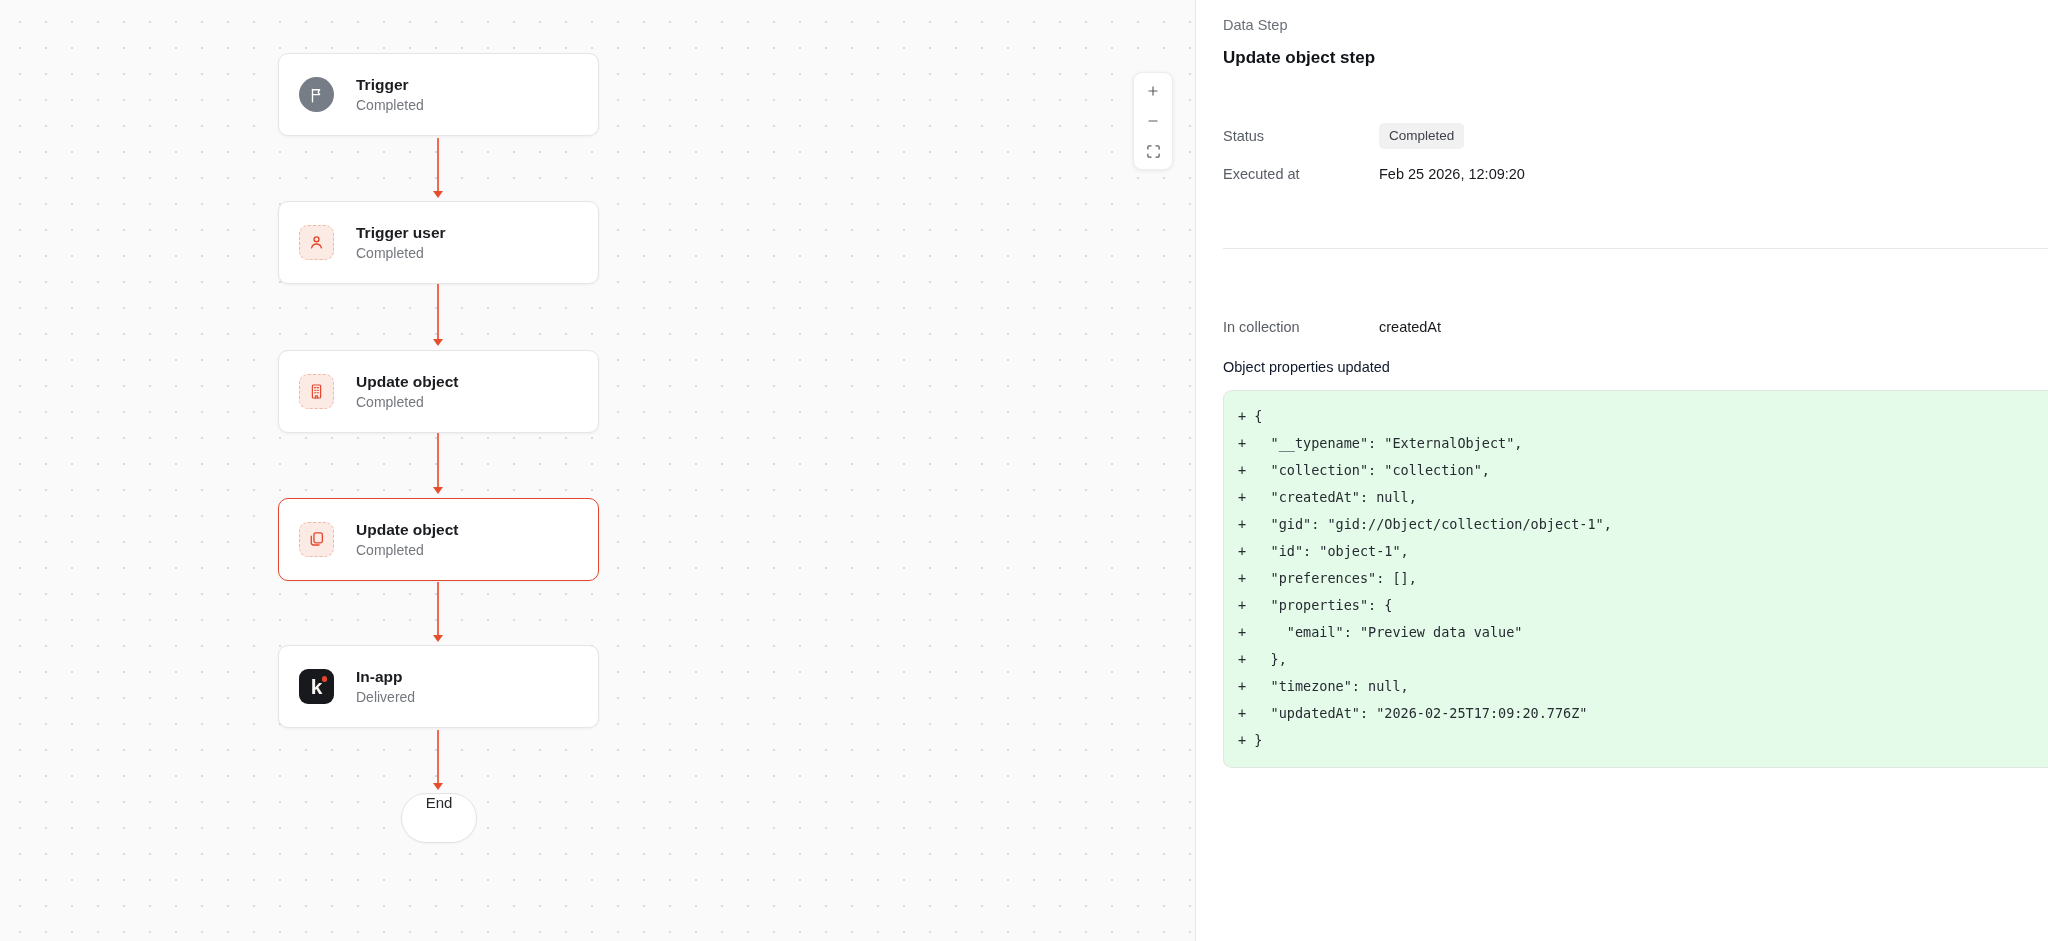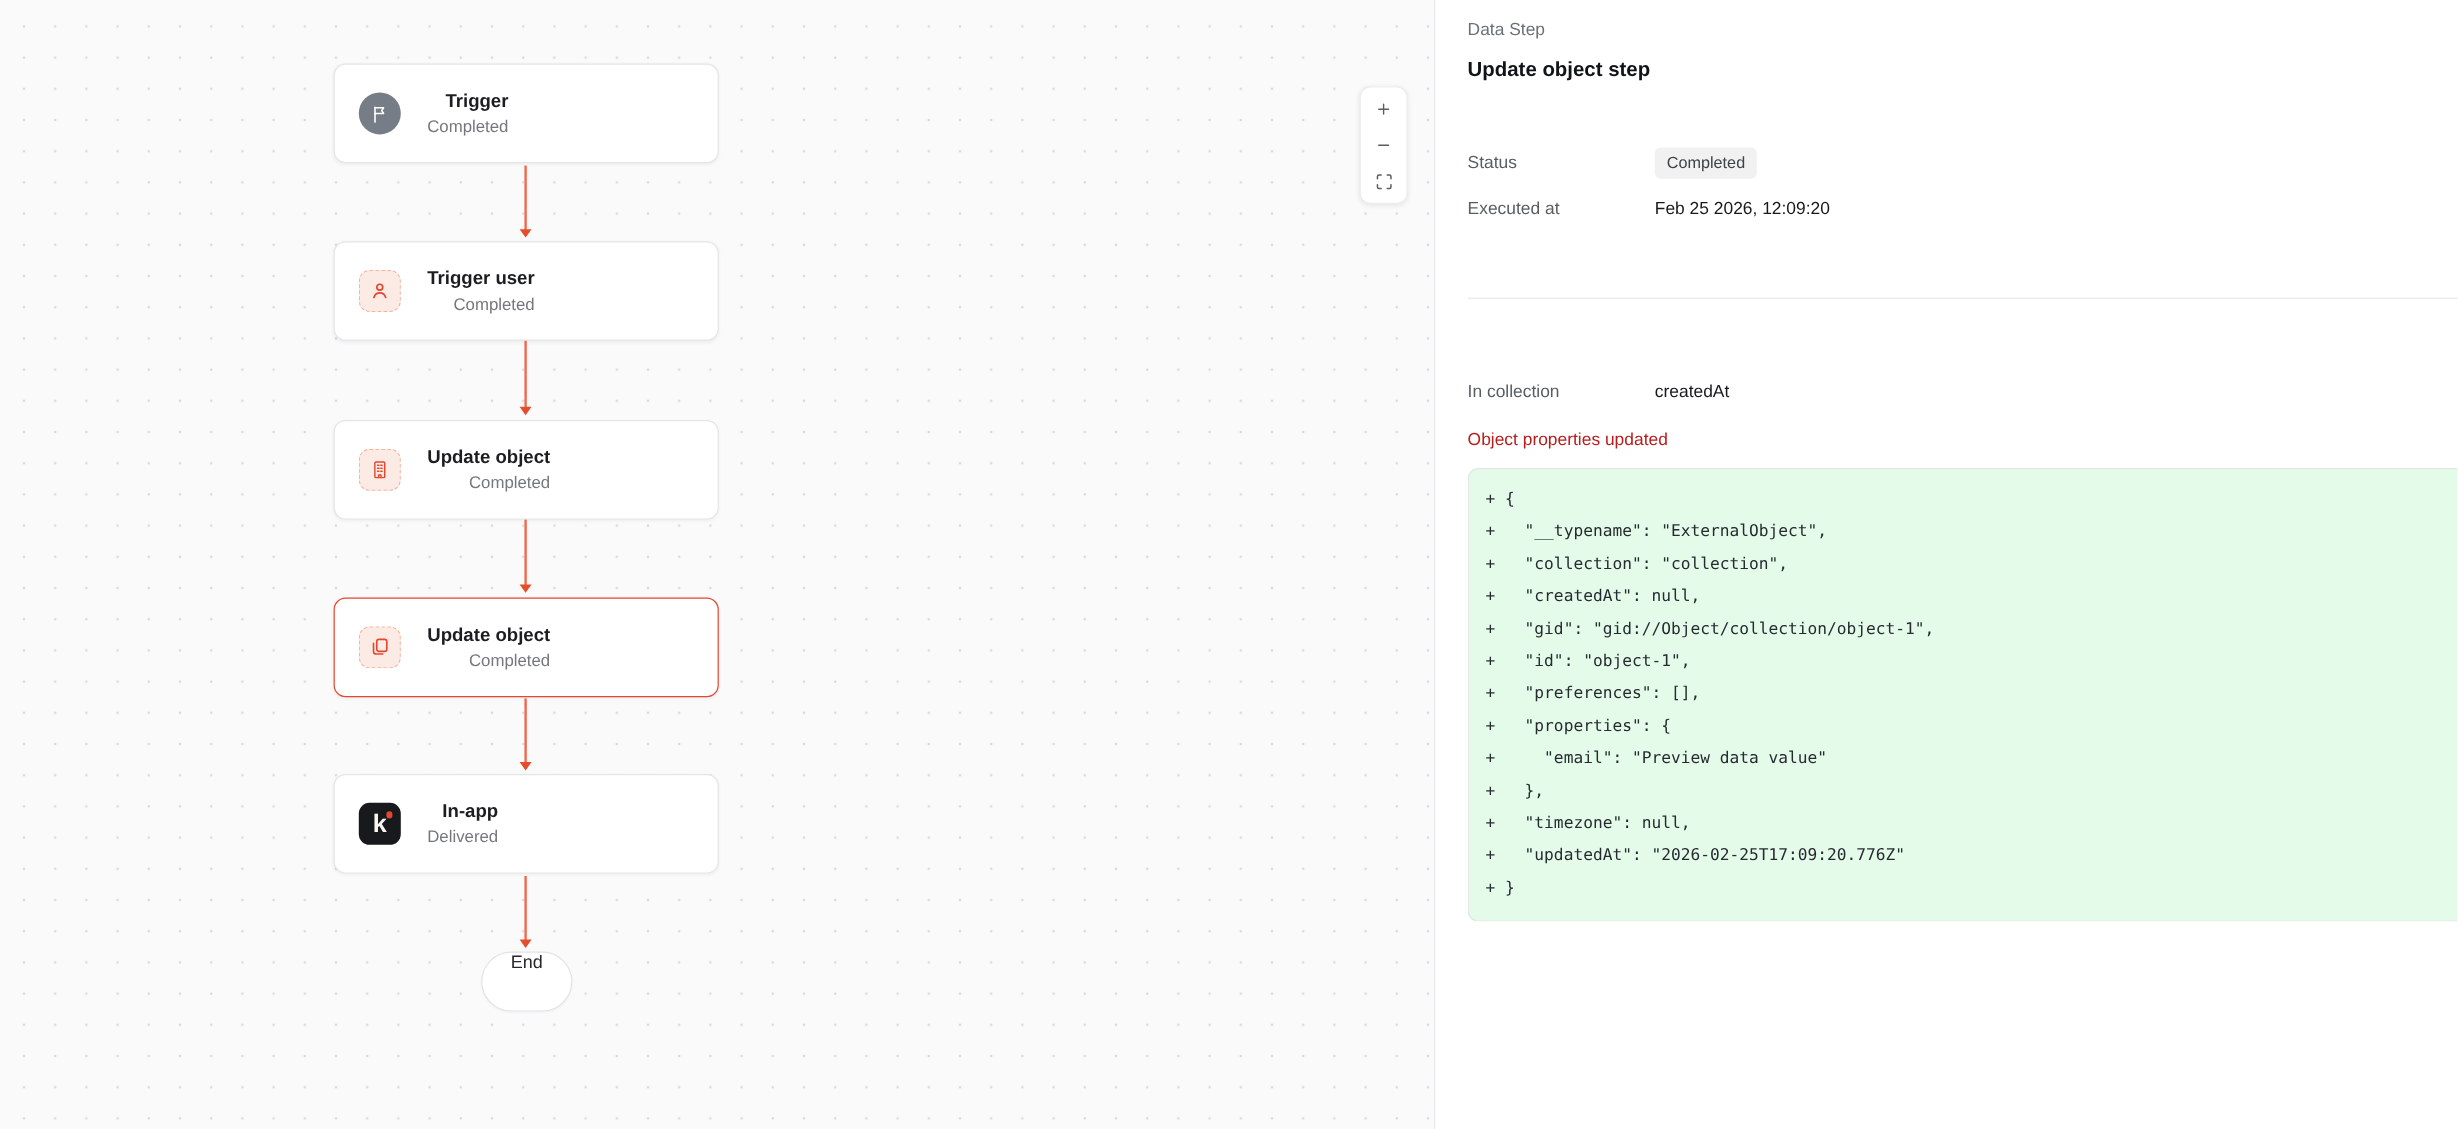--- a/index.html
+++ b/index.html
@@ -23,21 +23,21 @@
     display:flex;align-items:center;gap:22px;padding:0 20px;
     box-sizing:border-box;cursor:pointer;
   }
   .node.selected{border:1.5px solid #e5472e;}
   .node-icon{width:35px;height:35px;flex:0 0 35px;display:flex;align-items:center;justify-content:center;box-sizing:border-box;}
   .icon-gray{background:#767d86;border-radius:50%;}
   .icon-red{background:#fcebe5;border:1px dashed #f2b6a5;border-radius:9px;}
   .icon-dark{background:#17191d;border-radius:9px;position:relative;}
   .k-letter{color:#faf6f1;font-weight:700;font-size:21px;line-height:1;margin-top:-1px;}
   .k-dot{position:absolute;top:7px;right:7px;width:5.5px;height:5.5px;border-radius:50%;background:#e5472e;}
-  .node-text{display:flex;flex-direction:column;gap:4px;text-align:right;}
+  .node-text{display:flex;flex-direction:column;gap:4px;}
   .node-title{font-size:15.5px;font-weight:700;color:#1b1d21;line-height:1.15;}
   .node-sub{font-size:14px;color:#74777e;line-height:1.15;}
   .connector{position:absolute;left:432px;width:12px;}
   .connector::before{content:"";position:absolute;left:5px;top:0;bottom:6px;width:2px;background:#f0694f;}
   .connector::after{content:"";position:absolute;left:1px;bottom:0;width:0;height:0;
     border-left:5px solid transparent;border-right:5px solid transparent;border-top:7px solid #e64d2c;}
   .c1{top:138px;height:60px;} .c2{top:284px;height:62px;} .c3{top:433px;height:61px;}
   .c4{top:582px;height:60px;} .c5{top:730px;height:60px;}
   .end-pill{
     position:absolute;left:401px;top:793px;width:74px;height:48px;
@@ -58,21 +58,21 @@
   .eyebrow{position:absolute;left:26px;top:17px;font-size:14.5px;color:#6a7077;}
   .panel-title{position:absolute;left:26px;top:48px;font-size:17px;font-weight:700;color:#101418;}
   .kv{position:absolute;left:26px;right:0;height:38px;display:flex;align-items:center;}
   .kv .k{flex:0 0 156px;font-size:14.5px;color:#585d64;}
   .kv .v{font-size:14.5px;color:#17191d;}
   .r-status{top:117px;} .r-exec{top:155px;} .r-error{top:192px;}
   .r-object{top:271px;} .r-coll{top:308px;}
   .badge{background:#f1f1f2;border-radius:5px;padding:4.5px 10px;font-size:13.5px;color:#3e4248;line-height:1.2;}
   .link{color:#e5472e;cursor:pointer;}
   .sep{position:absolute;left:26px;right:0;top:248px;height:1px;background:#e8e8eb;}
-  .diff-heading{position:absolute;left:26px;top:359px;font-size:14.5px;color:#b91c1c;}
+  .diff-heading{position:absolute;left:26px;top:359px;font-size:14.5px;color:#0f172a;}
   .diff{
     position:absolute;left:26px;right:0;top:390px;height:378px;box-sizing:border-box;
     background:#e4fbe9;border:1px solid #e1e6e2;border-right:none;
     border-radius:9px 0 0 9px;padding:12px 0 12px 14px;overflow:hidden;
   }
   .diff-line{font-family:"DejaVu Sans Mono",monospace;font-size:13.5px;line-height:27px;
     color:#262b31;white-space:pre;}
   svg{display:block;}
 </style>
 </head>

